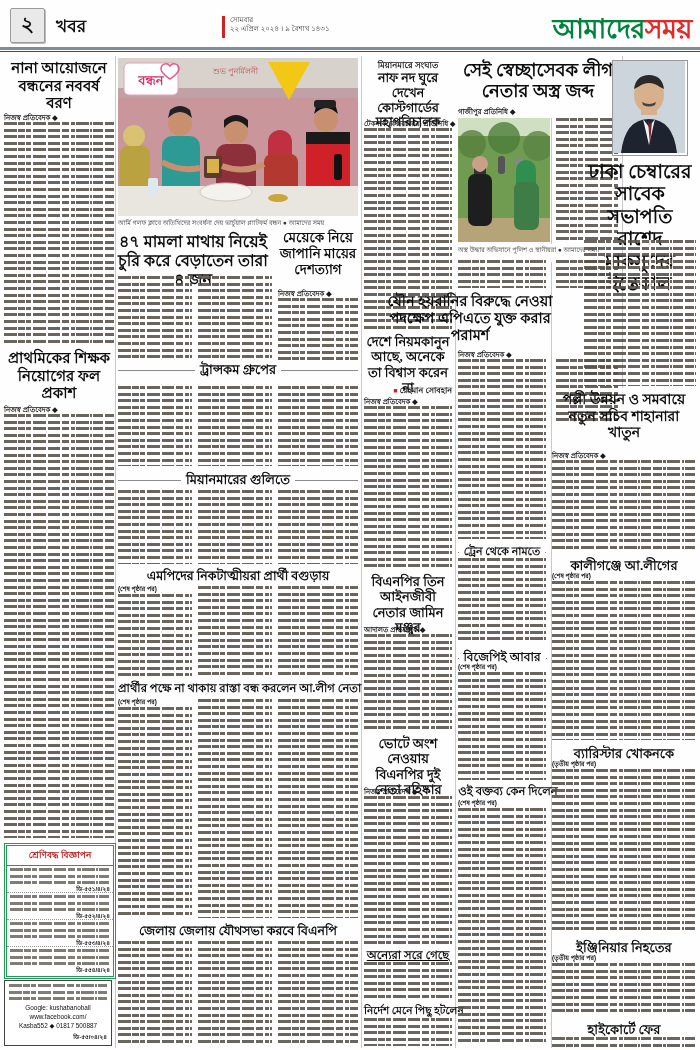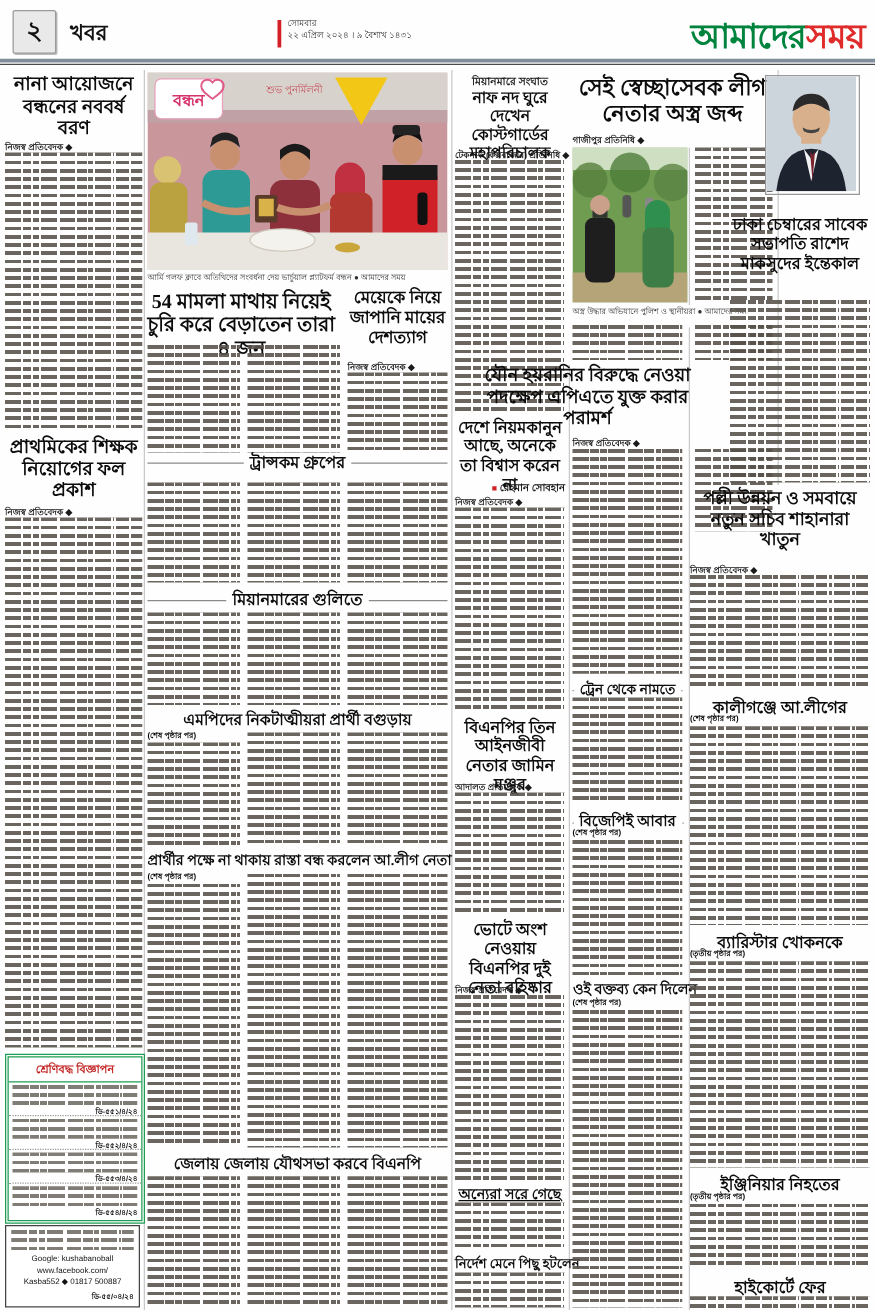--- a/index.html
+++ b/index.html
@@ -139,21 +139,21 @@
       <path d="M104 108 q22 8 42 -2" stroke="#c8906f" stroke-width="6" fill="none"></path>
     </g>
     <rect x="0" y="128" width="240" height="30" fill="#e9e5df"></rect>
     <ellipse cx="108" cy="134" rx="26" ry="9" fill="#f4f2ec" stroke="#cfc9bd"></ellipse>
     <ellipse cx="160" cy="140" rx="10" ry="4" fill="#caa53a"></ellipse>
     <rect x="30" y="120" width="10" height="18" rx="2" fill="#dfe8ee"></rect>
   </svg>
 </div>
 <div class="abs cap" style="left:118px;top:219px;width:240px;">আর্মি গলফ ক্লাবে অতিথিদের সংবর্ধনা দেয় ভার্চুয়াল প্ল্যাটফর্ম বন্ধন ● আমাদের সময়</div>
 
-<div class="abs hl" style="left:118px;top:233px;width:150px;font-size:16px;">54 মামলা মাথায় নিয়েই চুরি করে বেড়াতেন তারা ৪ জন</div>
+<div class="abs hl" style="left:118px;top:233px;width:150px;font-size:16px;">৪৭ মামলা মাথায় নিয়েই চুরি করে বেড়াতেন তারা ৪ জন</div>
 <div class="abs tex" style="left:118px;top:276px;width:74px;height:86px;"></div>
 <div class="abs tex" style="left:198px;top:276px;width:74px;height:86px;"></div>
 
 <div class="abs hl" style="left:278px;top:230px;width:80px;font-size:13.5px;">মেয়েকে নিয়ে জাপানি মায়ের দেশত্যাগ</div>
 <div class="abs byline" style="left:278px;top:288px;">নিজস্ব প্রতিবেদক ◆</div>
 <div class="abs tex" style="left:278px;top:298px;width:80px;height:64px;"></div>
 
 <div class="abs ruled" style="left:118px;top:360px;width:240px;">
   <span class="jump" style="font-size:13px;">ট্রান্সকম গ্রুপের</span>
 </div>
@@ -265,21 +265,21 @@
     <rect width="72" height="92" fill="#cdd5dc"></rect>
     <ellipse cx="36" cy="34" rx="15" ry="18" fill="#d9b08c"></ellipse>
     <path d="M21 28 q2 -14 15 -14 q13 0 15 14 l-4 -2 q-11 -8 -22 0z" fill="#2a2a2a"></path>
     <rect x="28" y="44" width="16" height="10" fill="#d9b08c"></rect>
     <path d="M29 41 q7 4 14 0 l-1 3 q-6 3 -12 0z" fill="#444"></path>
     <path d="M8 92 q4 -34 28 -34 q24 0 28 34z" fill="#1d2430"></path>
     <path d="M30 58 l6 8 6 -8 -6 26z" fill="#f2f2f2"></path>
     <path d="M35 60 l2 3 2 -3 -2 24z" fill="#7a2430"></path>
   </svg>
 </div>
-<div class="abs hl" style="left:584px;top:172px;width:112px;font-size:13px;">ঢাকা চেম্বারের সাবেক সভাপতি রাশেদ মাকসুদের ইন্তেকাল</div>
+<div class="abs hl" style="left:584px;top:161px;width:112px;font-size:19px;">ঢাকা চেম্বারের সাবেক সভাপতি রাশেদ মাকসুদের ইন্তেকাল</div>
 <div class="abs tex" style="left:584px;top:240px;width:112px;height:146px;"></div>
 
 <div class="abs hl" style="left:552px;top:392px;width:144px;font-size:14px;">পল্লী উন্নয়ন ও সমবায়ে নতুন সচিব শাহানারা খাতুন</div>
 <div class="abs byline" style="left:552px;top:450px;">নিজস্ব প্রতিবেদক ◆</div>
 <div class="abs tex" style="left:552px;top:460px;width:144px;height:92px;"></div>
 
 <div class="abs jump" style="left:552px;top:556px;width:144px;font-size:13px;">কালীগঞ্জে আ.লীগের</div>
 <div class="abs lead" style="left:552px;top:573px;width:144px;">(শেষ পৃষ্ঠার পর)</div>
 <div class="abs tex" style="left:552px;top:581px;width:144px;height:159px;"></div>
 

